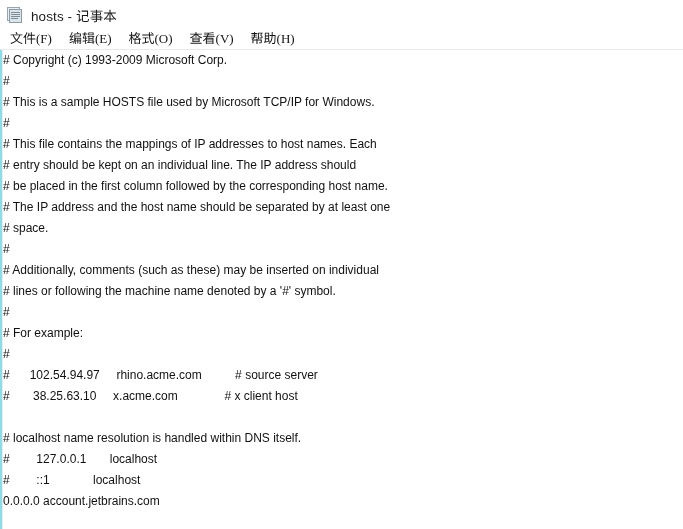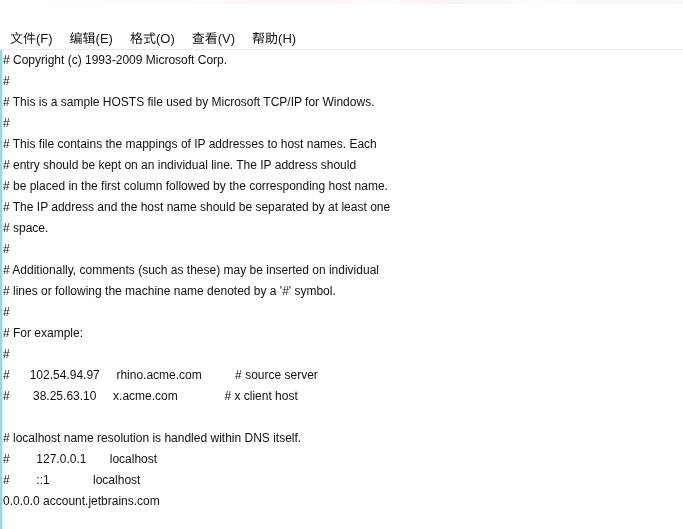--- a/index.html
+++ b/index.html
@@ -78,20 +78,21 @@
     position: absolute;
     top: 29px;
     left: 0;
     width: 682px;
     height: 21px;
     display: flex;
     align-items: center;
     padding-left: 6px;
     box-sizing: border-box;
     background: #ffffff;
+    font-family: Liberation Serif, serif;
   }
   .menu-item {
     font-size: 13px;
     color: #141414;
     white-space: nowrap;
     padding: 1px 4px 2px 4px;
     margin-right: 9px;
     cursor: default;
     line-height: 16px;
   }
@@ -160,20 +161,33 @@
     white-space: pre;
   }
 </style>
 </head>
 <body>
 
 <div id="app">
 
   <div class="top-artifact"></div>
 
+  <div class="titlebar">
+    <svg class="app-icon" viewBox="0 0 17 17" aria-hidden="true">
+      <rect x="1.5" y="1.5" width="12" height="13" fill="#e9eef2" stroke="#9aa6ae" stroke-width="1"></rect>
+      <rect x="3.5" y="3.5" width="12" height="13" fill="#dbe4ea" stroke="#8e9ba4" stroke-width="1"></rect>
+      <g stroke="#7e8c96" stroke-width="1">
+        <line x1="5" y1="6.5" x2="14" y2="6.5"></line>
+        <line x1="5" y1="8.5" x2="14" y2="8.5"></line>
+        <line x1="5" y1="10.5" x2="14" y2="10.5"></line>
+        <line x1="5" y1="12.5" x2="12" y2="12.5"></line>
+      </g>
+    </svg>
+    <span class="title-text">hosts - 记事本</span>
+  </div>
 
   <div class="menubar">
     <div class="menu-item">文件(F)</div>
     <div class="menu-item">编辑(E)</div>
     <div class="menu-item">格式(O)</div>
     <div class="menu-item">查看(V)</div>
     <div class="menu-item">帮助(H)</div>
   </div>
   <div class="menu-sep"></div>
 

